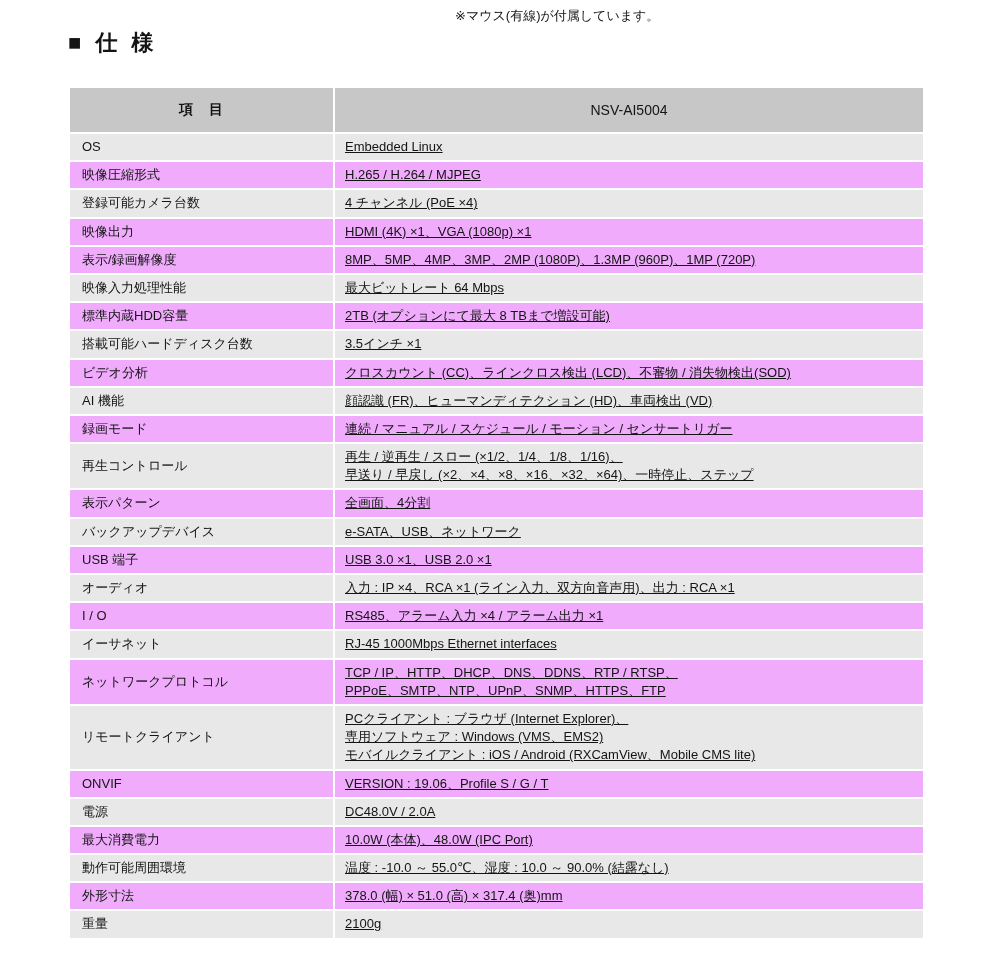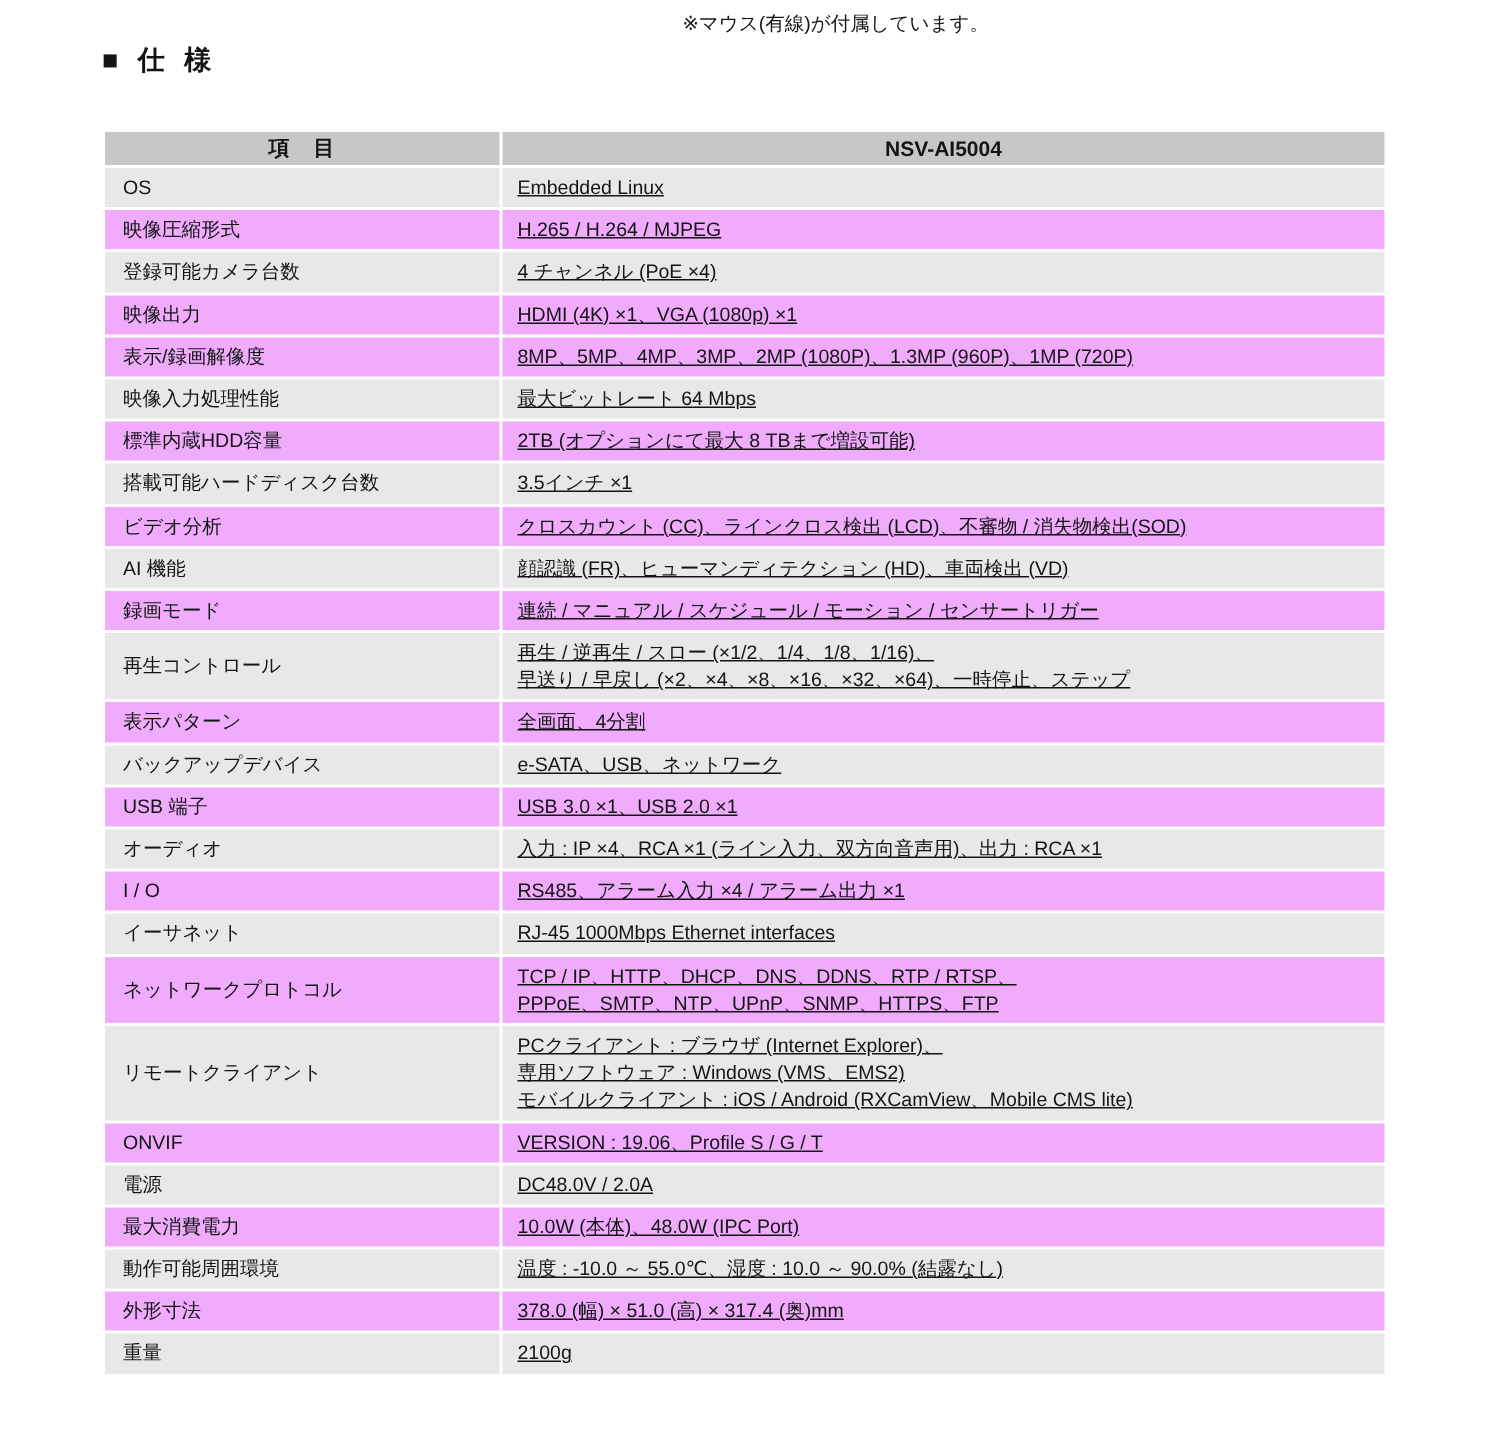--- a/index.html
+++ b/index.html
@@ -13,43 +13,43 @@
   body{
     width:1000px;height:966px;
     background:var(--page-bg,#fff);
     color:var(--text-color,#141414);
     font-family:"Liberation Sans","DejaVu Sans",sans-serif;
     overflow:hidden;
   }
   .top{position:relative;height:86px;}
   .page-title{
     position:absolute;left:68px;top:28px;
-    margin:0;font-size:18px;font-weight:bold;letter-spacing:4px;text-align:center;
+    margin:0;font-size:22px;font-weight:bold;letter-spacing:4px;text-align:center;
   }
   .notes{
     position:absolute;left:455px;top:5px;
     font-size:13px;line-height:22px;
   }
   table.spec{
     margin-left:68px;
     width:857px;
     border-collapse:separate;
     border-spacing:2px;
     table-layout:fixed;
     font-size:13px;
   }
   col.c-item{width:263px;}
   th{
     background:var(--header-bg,#c7c7c7);
     font-size:14px;
-    padding:2px 8px;
+    padding:13px 8px;
     text-align:center;
   }
   th.item-h{font-weight:bold;letter-spacing:1px;}
-  th.model-h{font-weight:bold;margin-top:32px;}
+  th.model-h{font-weight:normal;margin-top:32px;}
   td{
     vertical-align:middle;
     line-height:1.4;
     background:#f0abfc;
   }
   td.label{padding:4px 12px;}
   td.value{padding:4px 10px;white-space:pre-line;text-decoration:underline;}
   tr.shaded td{background:var(--row-alt-bg,#e8e8e8);margin-left:29px;}
 </style>
 </head>

